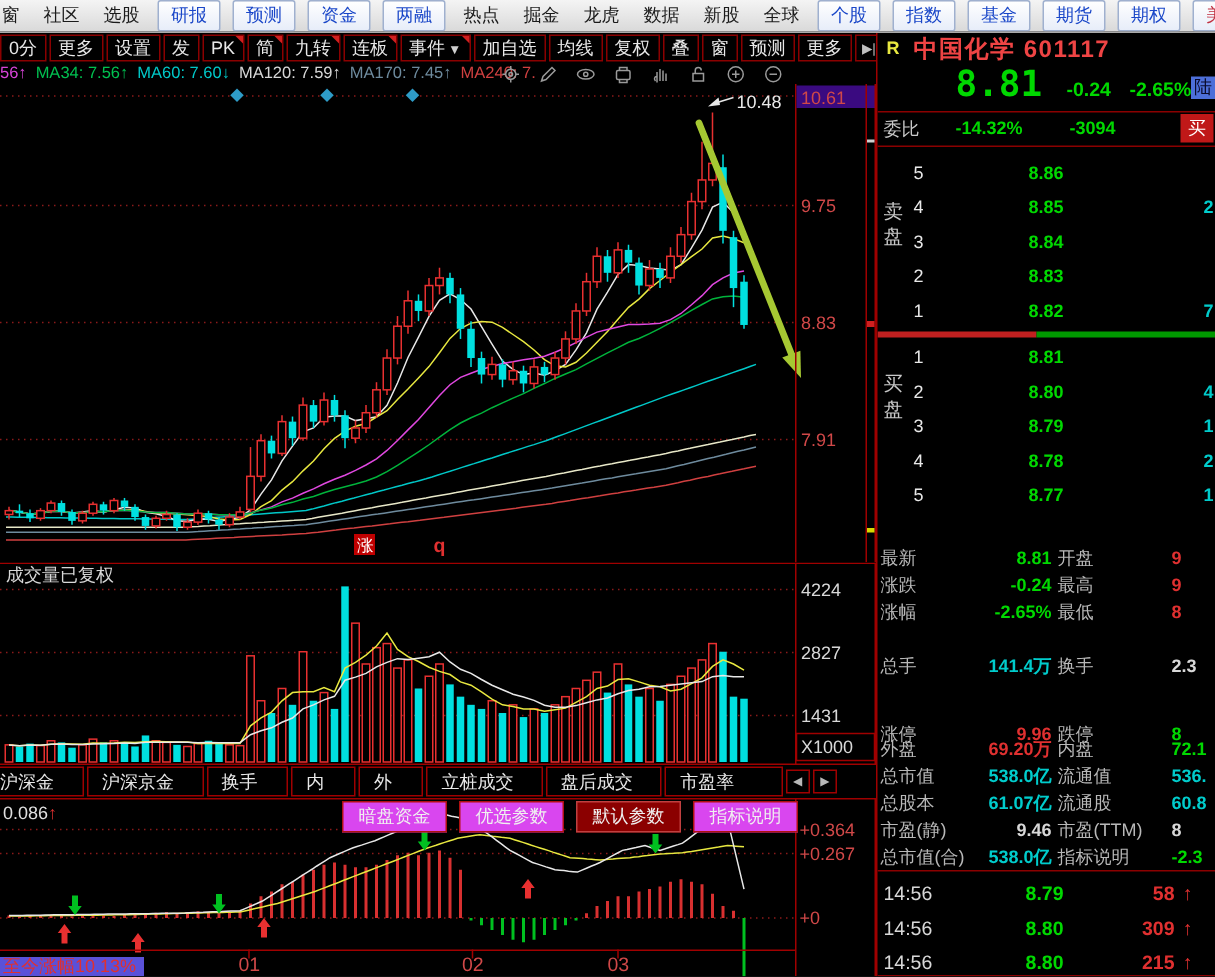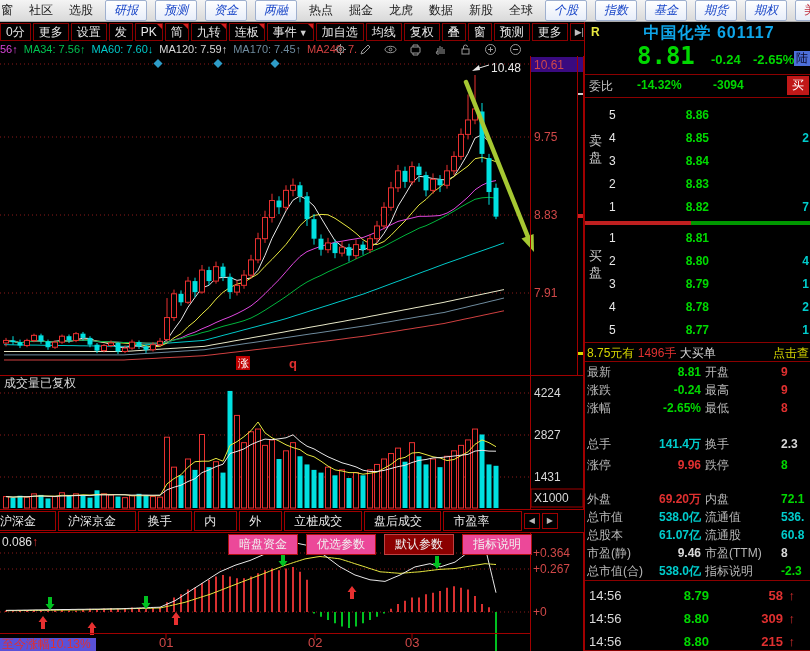--- a/index.html
+++ b/index.html
@@ -4,21 +4,21 @@
 <style>
   html,body{margin:0;padding:0;background:#222;}
   *{box-sizing:border-box;font-family:"Liberation Sans","DejaVu Sans",sans-serif;}
   .app{position:relative;width:810px;height:651px;background:#000;overflow:hidden;}
   
   .menubar{position:absolute;left:0;top:0;width:810px;height:22px;
     background:linear-gradient(#f4f4f4,#d9d9d9);display:flex;align-items:center;
     font-size:12px;border-bottom:1px solid #aaa;white-space:nowrap;overflow:hidden;}
   .m-plain{color:#1a1a1a;padding:2px 8px;cursor:default;}
   .m-btn{color:#1946c8;border:1px solid #9fb0cf;background:linear-gradient(#ffffff,#e7edf9);
-    border-radius:2px;padding:1px 8px;margin:0 4px;font-style:italic;}
+    border-radius:2px;padding:1px 8px;margin:0 4px;}
   .m-btn-red{color:#c03040;border:1px solid #9fb0cf;background:linear-gradient(#ffffff,#e7edf9);
     border-radius:2px;padding:1px 8px;margin:0 4px;}
   .m-clip{margin-left:-7px;}
   
   .left{position:absolute;left:0;top:22px;width:584px;height:629px;background:#000;}
   .toolbar{position:absolute;left:0;top:0;width:584px;height:20px;display:flex;align-items:center;
     font-size:12px;color:#e8e8e8;white-space:nowrap;overflow:hidden;}
   .t-btn{position:relative;border:1px solid #8b0000;padding:0 5px;height:18px;line-height:16px;
     margin-right:2px;background:#000;color:#e8e8e8;}
   .t-gap{width:16px;}
@@ -35,30 +35,30 @@
   svg.panel{position:absolute;left:0;background:#000;}
   
   .tabs{position:absolute;left:0;top:488px;width:584px;height:22px;display:flex;align-items:center;
     overflow:hidden;font-size:12px;background:#000;}
   .tab{border:1px solid #a00000;color:#e8e8e8;height:20px;line-height:18px;padding:0 9px;margin-right:2px;background:#000;}
   .tab-first{margin-left:-10px;}
   .tabnav{margin-left:auto;display:flex;gap:2px;margin-right:26px;}
   .tabnav div{border:1px solid #a00000;color:#b8b8b8;font-size:8px;height:16px;line-height:14px;padding:0 4px;}
   
   .macdbtns{position:absolute;left:228px;top:512px;display:flex;gap:8px;font-size:12px;}
-  .ibtn{border:1px solid #b01010;color:#f0f0f0;background:#ec4899;height:21px;line-height:19px;padding:0 10px;}
+  .ibtn{border:1px solid #b01010;color:#f0f0f0;background:#d946ef;height:21px;line-height:19px;padding:0 10px;}
   .ibtn.active{background:#8b0000;border-color:#c04040;}
   .gainbox{position:absolute;left:0;top:616px;width:96px;height:13px;background:#5a51d8;
     color:#e03030;font-size:12px;line-height:13px;padding-left:2px;overflow:hidden;}
   
   .quote{position:absolute;left:584px;top:22px;width:226px;height:629px;background:#000;
     border-left:1px solid #a00000;overflow:hidden;font-size:12px;}
   .q-header{position:absolute;left:0;top:0;width:226px;height:21px;}
   .q-r{position:absolute;left:6px;top:3px;color:#e8e840;font-weight:bold;font-size:12px;}
-  .q-title{position:absolute;left:24px;top:1px;width:200px;text-align:center;color:#0ea5e9;
+  .q-title{position:absolute;left:24px;top:1px;width:200px;text-align:left;color:#ef4444;
     font-weight:bold;font-size:16px;letter-spacing:1px;}
   .q-price{position:absolute;left:52px;top:20px;color:#00d800;font-size:24px;font-weight:bold;
     font-family:"DejaVu Sans Mono",monospace;}
   .q-chg{position:absolute;left:126px;top:30px;color:#00d800;font-size:13px;font-weight:bold;}
   .q-pct{position:absolute;left:168px;top:30px;color:#00d800;font-size:13px;font-weight:bold;}
   .q-mkt{position:absolute;left:209px;top:29px;background:#4d6fd9;color:#0a0a2a;font-size:12px;
     padding:0 2px;line-height:15px;}
   .hline{position:absolute;left:0;width:226px;height:0;border-top:1px solid #8b0000;}
   .q-weibi{position:absolute;left:0;top:53px;width:192px;height:22px;color:#c8c8c8;padding-left:46px;}
   .q-weibi .lab{position:absolute;left:4px;top:3px;}
@@ -656,26 +656,20 @@
           <span class="lv">4</span>
           <span class="pr">8.78</span>
           <span class="vol">2</span>
         </div>
         <div class="brow" style="top: 222px;">
           <span class="lv">5</span>
           <span class="pr">8.77</span>
           <span class="vol">1</span>
         </div>
       </div>
-    <div class="bigorder">
-      <span class="bo-y" style="padding-left:2px">8.75元有</span>
-      <span class="bo-r">1496手</span>
-      <span class="bo-w">大买单</span>
-      <span class="bo-link">点击查</span>
-    </div>
     <div class="grid" id="infogrid">
         <div class="grow" style="top: 0px;">
           <span class="l1">最新</span>
           <span class="v1 cg">8.81</span>
           <span class="l2">开盘</span>
           <span class="v2 cr">9</span>
         </div>
         <div class="grow" style="top: 18.1px;">
           <span class="l1">涨跌</span>
           <span class="v1 cg">-0.24</span>
@@ -687,21 +681,21 @@
           <span class="v1 cg">-2.65%</span>
           <span class="l2">最低</span>
           <span class="v2 cr">8</span>
         </div>
         <div class="grow" style="top: 72.4px;">
           <span class="l1">总手</span>
           <span class="v1 cc">141.4万</span>
           <span class="l2">换手</span>
           <span class="v2 cw">2.3</span>
         </div>
-        <div class="grow" style="top: 93px; padding-left: 24px;">
+        <div class="grow" style="top: 117px; padding-left: 24px;">
           <span class="l1">涨停</span>
           <span class="v1 cr">9.96</span>
           <span class="l2">跌停</span>
           <span class="v2 cg">8</span>
         </div>
         <div class="grow" style="top: 126.7px;">
           <span class="l1">外盘</span>
           <span class="v1 cr">69.20万</span>
           <span class="l2">内盘</span>
           <span class="v2 cg">72.1</span>

